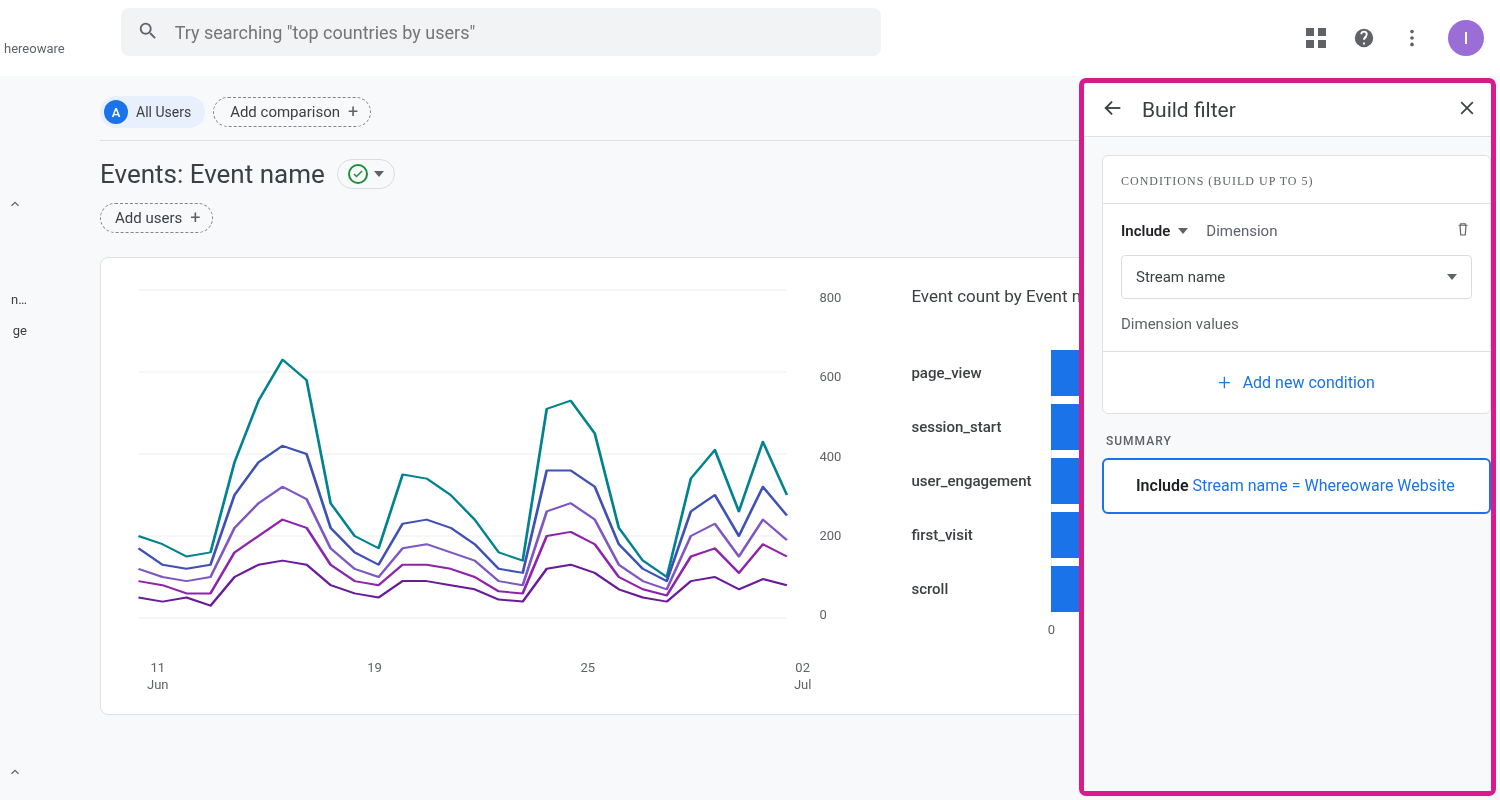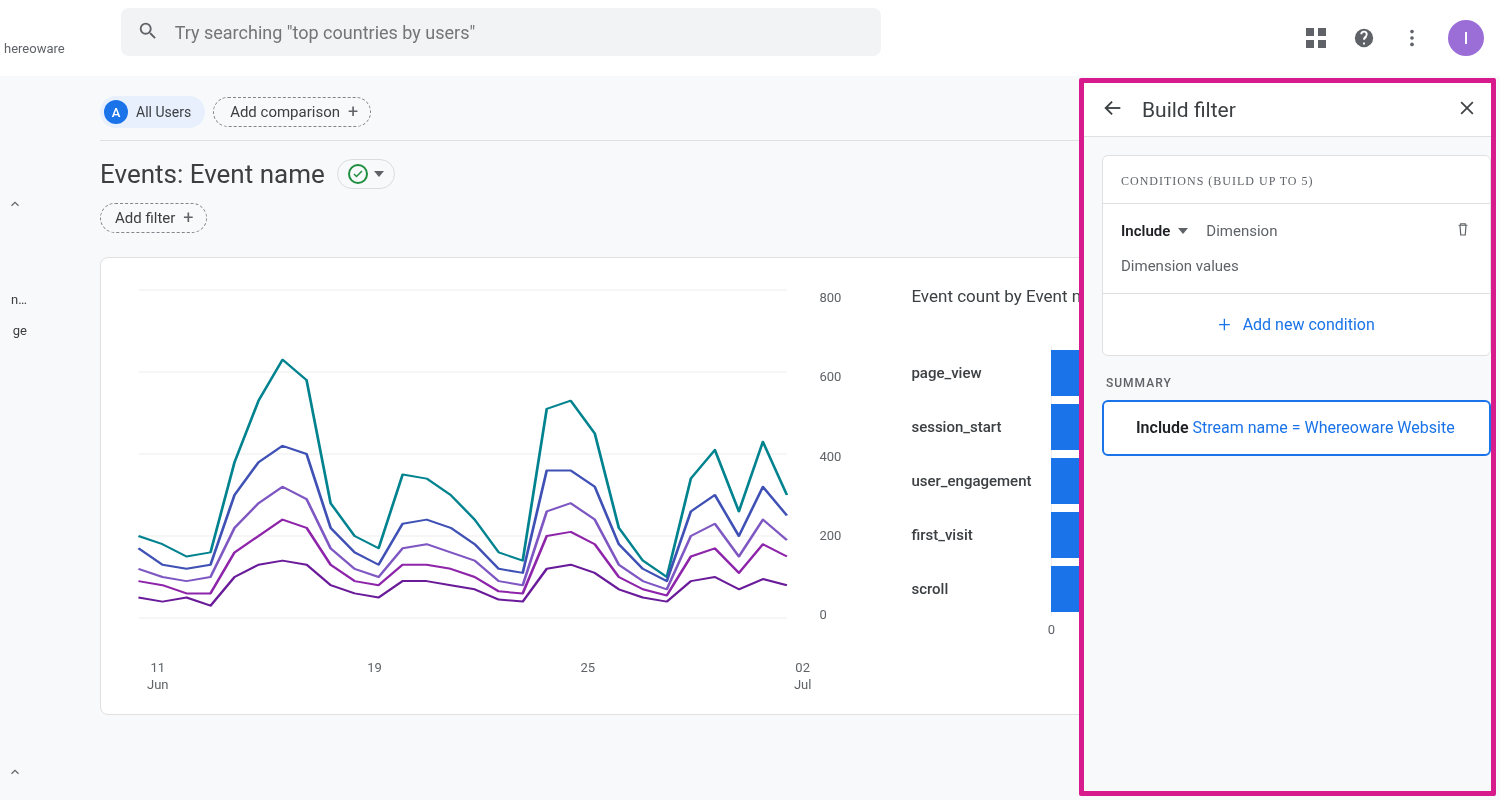--- a/index.html
+++ b/index.html
@@ -73,21 +73,21 @@
 .barchart { display: flex; flex-direction: column; gap: 0; }
 .bar-row { display: flex; align-items: center; height: 54px; gap: 12px; }
 .bar-label { width: 128px; font-size: 15px; color: #3c4043; font-weight: 500; text-align: left; line-height: 1.2; }
 .bar-track { flex: 1; position: relative; height: 100%; }
 .bar-fill { position: absolute; top: 4px; height: 46px; background: #1a73e8; left: 0; }
 .bar-grid { position: absolute; top: 0; bottom: 0; border-left: 1px solid #eee; }
 .bar-xaxis { display: flex; margin-left: 140px; font-size: 13px; color: #5f6368; gap: 0; position: relative; height: 20px; margin-top: 6px; }
 .bx { position: absolute; transform: translateX(-50%); }
 
 
-.sidepanel-wrap { position: absolute; right: 4px; top: 78px; bottom: 4px; width: 417px; border: 5px solid #d81b8c; border-radius: 2px; background: #fff; display: flex; flex-direction: column; }
+.sidepanel-wrap { position: absolute; right: 4px; top: 78px; bottom: 4px; width: 417px; border: 5px solid #d81b8c; border-radius: 7px; background: #fff; display: flex; flex-direction: column; }
 .sp-head { display: flex; align-items: center; gap: 18px; padding: 14px 14px 14px 18px; border-bottom: 1px solid #e0e0e0; }
 .sp-back { cursor: pointer; }
 .sp-back svg { width: 22px; height: 22px; fill: none; stroke: #3c4043; stroke-width: 2; }
 .sp-title { font-size: 21px; color: #3c4043; }
 .sp-close { margin-left: auto; cursor: pointer; }
 .sp-close svg { width: 20px; height: 20px; stroke: #3c4043; stroke-width: 2; }
 
 .sp-body { padding: 18px 0 0 18px; overflow: auto; flex: 1; background: #f8f9fa; }
 .cond-card { background: #fff; border: 1px solid #e0e0e0; border-radius: 6px; padding: 18px 0 0; }
 .cond-head { font-size: 12px; letter-spacing: 1px; color: #5f6368; font-weight: 500; padding: 0 18px 14px; font-family: Liberation Serif, serif; }
@@ -217,21 +217,21 @@
                 <path d="M3 17l5-6 4 4 8-10" stroke-linecap="round"></path>
                 <path d="M6 4l1 2M18 18l1 2M14 3l.5 1" stroke-linecap="round"></path>
               </svg></span>
           <span class="ta-icon"><svg viewBox="0 0 24 24">
                 <path d="M3 21l3.5-.7L20 7l-3-3L3.7 17.5z"></path>
               </svg></span>
         </div>
       </div>
 
       <div class="add-filter-chip">
-        <span>Add filter</span>
+        <span>Add users</span>
         <span class="plus-icon">+</span>
       </div>
 
       
       <div class="card">
 
         <div class="chart-col" style="flex:1.15">
           <div class="linechart">
             <svg class="line-svg" id="line-svg" viewBox="0 0 520 340" preserveAspectRatio="none">
                 <line x1="4" x2="480" y1="332" y2="332" stroke="#eee" stroke-width="1"></line>
@@ -358,20 +358,24 @@
           <div class="cond-top">
             <div class="include-sel">
               <span>Include</span>
               <span class="dropdown-caret"></span>
             </div>
             <span class="dim-label">Dimension</span>
             <span class="trash"><svg viewBox="0 0 24 24">
                   <path d="M6 7h12M9 7V5h6v2M8 7l1 13h6l1-13"></path>
                 </svg></span>
           </div>
+          <div class="sel-box">
+            <span>Stream name</span>
+            <span class="dropdown-caret"></span>
+          </div>
           <div class="dv-label">Dimension values</div>
         </div>
         <div class="cond-sep"></div>
         <div class="add-cond">
           <span class="plus">+</span>
           <span>Add new condition</span>
         </div>
       </div>
 
       <div class="summary-h">SUMMARY</div>

